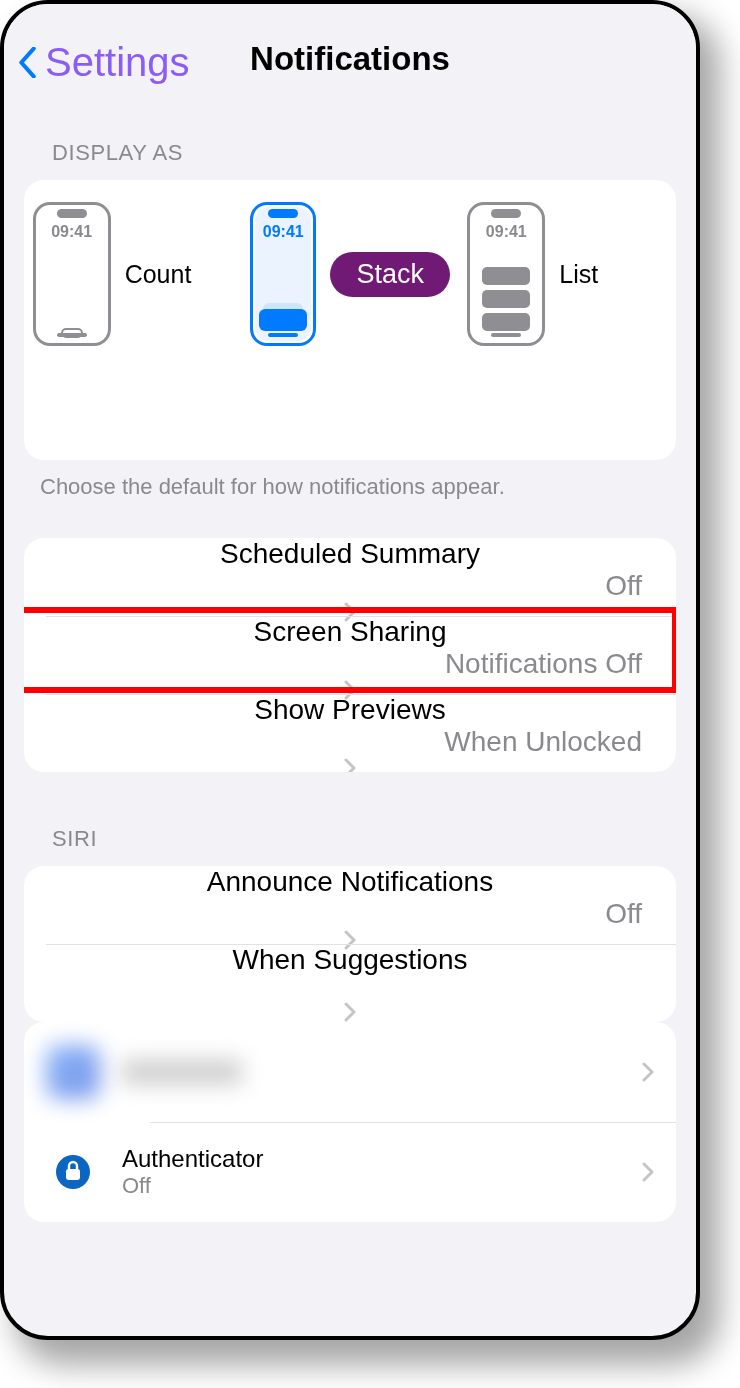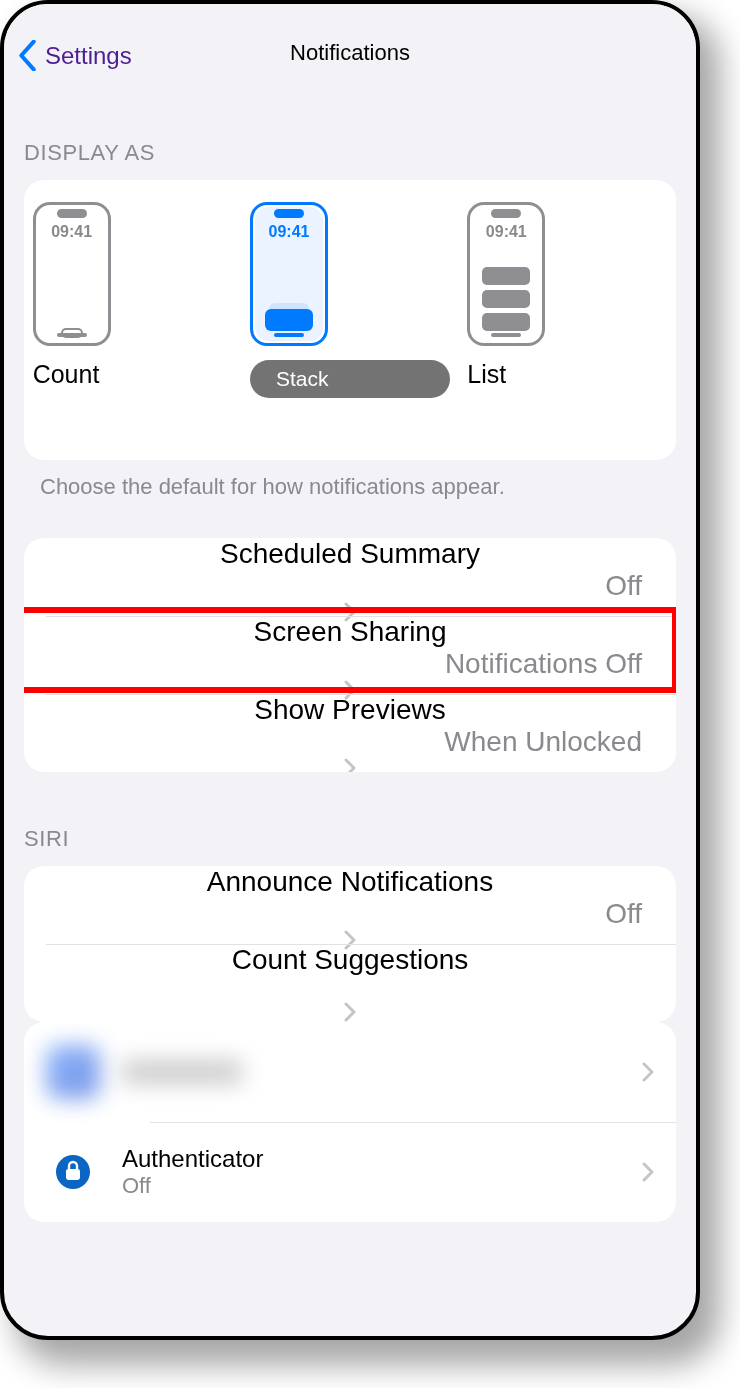--- a/index.html
+++ b/index.html
@@ -60,47 +60,47 @@
       left: 0;
     }
 
     .back-chevron {
       width: 19px;
       height: 31px;
       margin-right: 8px;
     }
 
     .back-label {
-      font-size: 24px;
-      color: #4c1d95;
+      font-size: 40px;
+      color: #8b5cf6;
       font-weight: 400;
     }
 
     .nav-title {
-      font-size: 22px;
-      font-weight: 400;
+      font-size: 33px;
+      font-weight: 700;
       color: #000;
       position: absolute;
       left: 50%;
       transform: translateX(-50%);
     }
 
     
     .content {
       height: calc(100% - 88px);
       overflow: hidden;
       padding-bottom: 0;
     }
 
     
     .section-header {
       font-size: 22px;
       color: #8a8a8e;
       letter-spacing: 0.6px;
-      padding: 48px 20px 14px;
+      padding: 48px 48px 14px;
     }
 
     .section-header.siri {
       padding-top: 54px;
     }
     .section-header.ns {
       padding-top: 54px;
     }
 
     
@@ -116,21 +116,22 @@
       height: 280px;
       display: flex;
       justify-content: space-around;
       align-items: flex-start;
       padding-top: 22px;
     }
 
     .display-option {
       width: 200px;
       display: flex;
-      flex-direction: column;
+      flex-direction: row;
+      align-items: center;
       gap: 14px;
     }
 
     .phone-mock {
       width: 78px;
       height: 144px;
       border: 3px solid #8e8e93;
       border-radius: 17px;
       position: relative;
       display: flex;
@@ -238,25 +239,25 @@
       border-radius: 5px;
     }
 
     .option-label {
       font-size: 25px;
       color: #000000;
       font-weight: 400;
     }
 
     .option-label-pill {
-      background: #737373;
+      background: #701a75;
       color: #fff;
       padding: 7px 26px;
       border-radius: 999px;
-      font-size: 21px;
+      font-size: 27px;
       font-weight: 500;
     }
 
     .section-footer {
       font-size: 22px;
       color: #8a8a8e;
       padding: 14px 36px 12px;
     }
 
     
@@ -474,21 +475,21 @@
       <div class="row">
         <span class="row-label">Announce Notifications</span>
         <span class="row-value">Off</span>
         <span class="disclosure">
           <svg viewBox="0 0 12 20">
               <polyline points="2,2 10,10 2,18" fill="none" stroke="#c5c5c8" stroke-width="3" stroke-linecap="round" stroke-linejoin="round"></polyline>
             </svg>
         </span>
       </div>
       <div class="row">
-        <span class="row-label">Count Suggestions</span>
+        <span class="row-label">When Suggestions</span>
         <span class="row-spacer"></span>
         <span class="disclosure">
           <svg viewBox="0 0 12 20">
               <polyline points="2,2 10,10 2,18" fill="none" stroke="#c5c5c8" stroke-width="3" stroke-linecap="round" stroke-linejoin="round"></polyline>
             </svg>
         </span>
       </div>
     </div>
 
 

